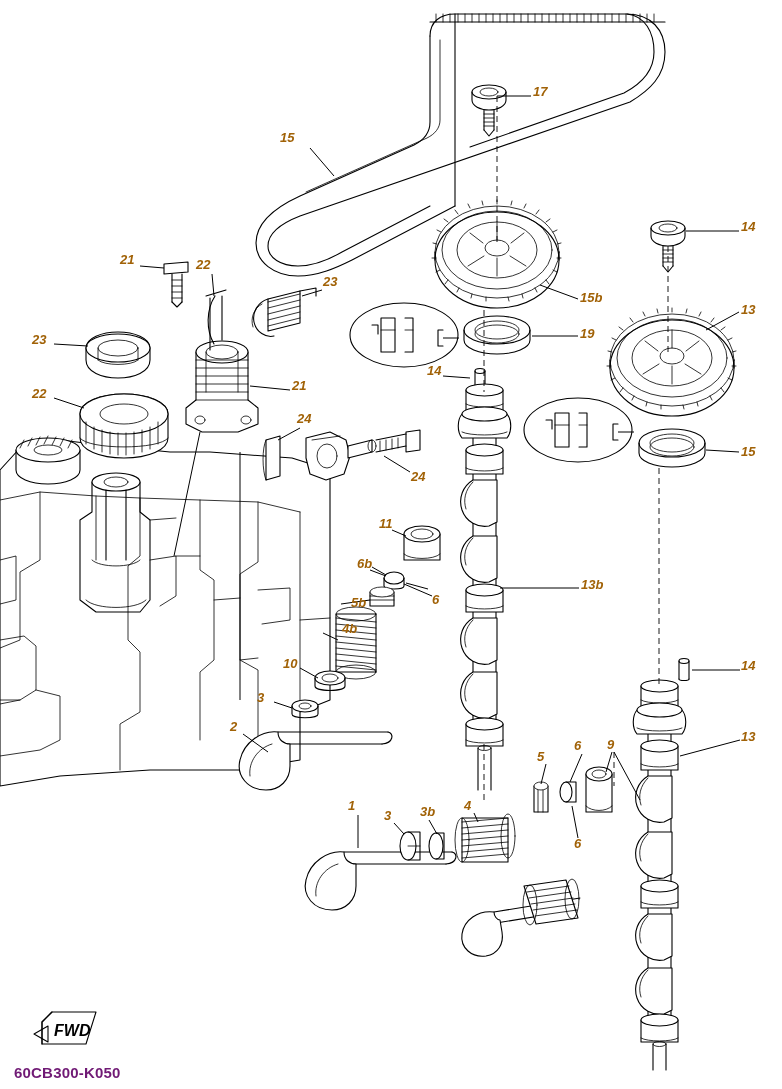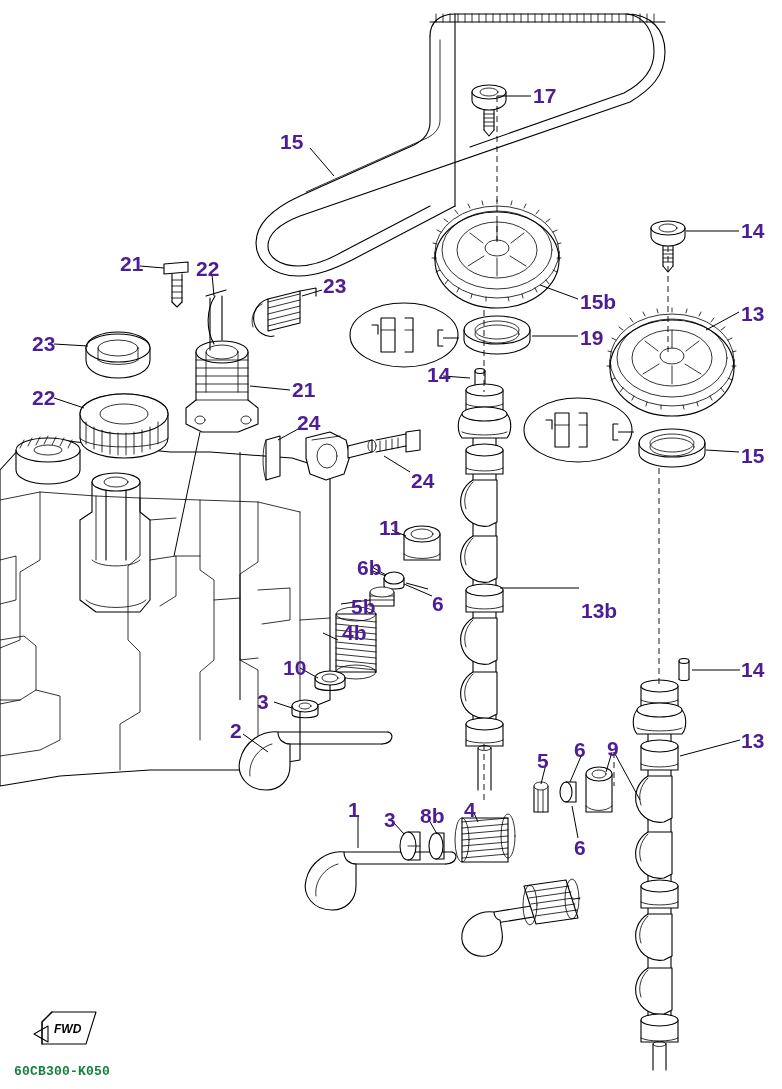--- a/index.html
+++ b/index.html
@@ -22,38 +22,39 @@
   }
   svg.diagram {
     position: absolute;
     left: 0; top: 0;
     width: 782px;
     height: 1089px;
   }
   .callout {
     position: absolute;
     font-family: "Liberation Sans", sans-serif;
-    font-size: 21px;
+    font-size: 13px;
     font-weight: bold;
-    color: #4c1d95;
+    color: #a16207;
     white-space: nowrap;
     line-height: 1;
+    font-style: italic;
   }
   .partcode {
     position: absolute;
-    font-family: Liberation Mono, monospace;
-    font-size: 13px;
+    font-family: Liberation Sans, sans-serif;
+    font-size: 15px;
     font-weight: bold;
-    color: #15803d;
+    color: #701a75;
     letter-spacing: 0.2px;
   }
   .fwd-label {
     position: absolute;
     font-family: "Liberation Sans", sans-serif;
-    font-size: 12px;
+    font-size: 16px;
     font-weight: bold;
     font-style: italic;
     color: #000;
   }
   .ink { fill: none; stroke: #000; stroke-width: 1.1; stroke-linecap: round; stroke-linejoin: round; }
   .ink-thin { fill: none; stroke: #000; stroke-width: 0.8; stroke-linecap: round; stroke-linejoin: round; }
   .leader { fill: none; stroke: #000; stroke-width: 1.0; }
   .dash { fill: none; stroke: #000; stroke-width: 0.9; stroke-dasharray: 6 4; }
   .fillw { fill: #ffffff; stroke: #000; stroke-width: 1.1; stroke-linejoin: round; }
   .fillw-thin { fill: #ffffff; stroke: #000; stroke-width: 0.8; stroke-linejoin: round; }
@@ -636,38 +637,38 @@
 
   <div class="callout" style="left:280px; top:131px;">15</div>
   <div class="callout" style="left:533px; top:85px;">17</div>
   <div class="callout" style="left:741px; top:220px;">14</div>
   <div class="callout" style="left:580px; top:291px;">15b</div>
   <div class="callout" style="left:741px; top:303px;">13</div>
   <div class="callout" style="left:580px; top:327px;">19</div>
   <div class="callout" style="left:741px; top:445px;">15</div>
   <div class="callout" style="left:427px; top:364px;">14</div>
   <div class="callout" style="left:741px; top:659px;">14</div>
-  <div class="callout" style="left:581px; top:578px;margin-top:22px;">13b</div>
+  <div class="callout" style="left:581px; top:578px;">13b</div>
   <div class="callout" style="left:741px; top:730px;">13</div>
   <div class="callout" style="left:379px; top:517px;">11</div>
   <div class="callout" style="left:607px; top:738px;">9</div>
   <div class="callout" style="left:357px; top:557px;">6b</div>
   <div class="callout" style="left:432px; top:593px;">6</div>
   <div class="callout" style="left:574px; top:739px;">6</div>
   <div class="callout" style="left:574px; top:837px;">6</div>
   <div class="callout" style="left:325px; top:596px;margin-left:26px;">5b</div>
   <div class="callout" style="left:537px; top:750px;">5</div>
   <div class="callout" style="left:307px; top:622px;margin-left:35px;">4b</div>
   <div class="callout" style="left:464px; top:799px;">4</div>
   <div class="callout" style="left:283px; top:657px;text-align:center;">10</div>
   <div class="callout" style="left:257px; top:691px;">3</div>
   <div class="callout" style="left:384px; top:809px;">3</div>
   <div class="callout" style="left:230px; top:720px;">2</div>
   <div class="callout" style="left:348px; top:799px;">1</div>
-  <div class="callout" style="left:420px; top:805px;">8b</div>
+  <div class="callout" style="left:420px; top:805px;">3b</div>
   <div class="callout" style="left:292px; top:379px;">21</div>
   <div class="callout" style="left:196px; top:258px;">22</div>
   <div class="callout" style="left:323px; top:275px;">23</div>
   <div class="callout" style="left:411px; top:470px;">24</div>
   <div class="callout" style="left:120px; top:253px;">21</div>
   <div class="callout" style="left:32px; top:387px;">22</div>
   <div class="callout" style="left:32px; top:333px;">23</div>
   <div class="callout" style="left:297px; top:412px;">24</div>
 
   <div class="fwd-label" style="left:54px; top:1022px;">FWD</div>

